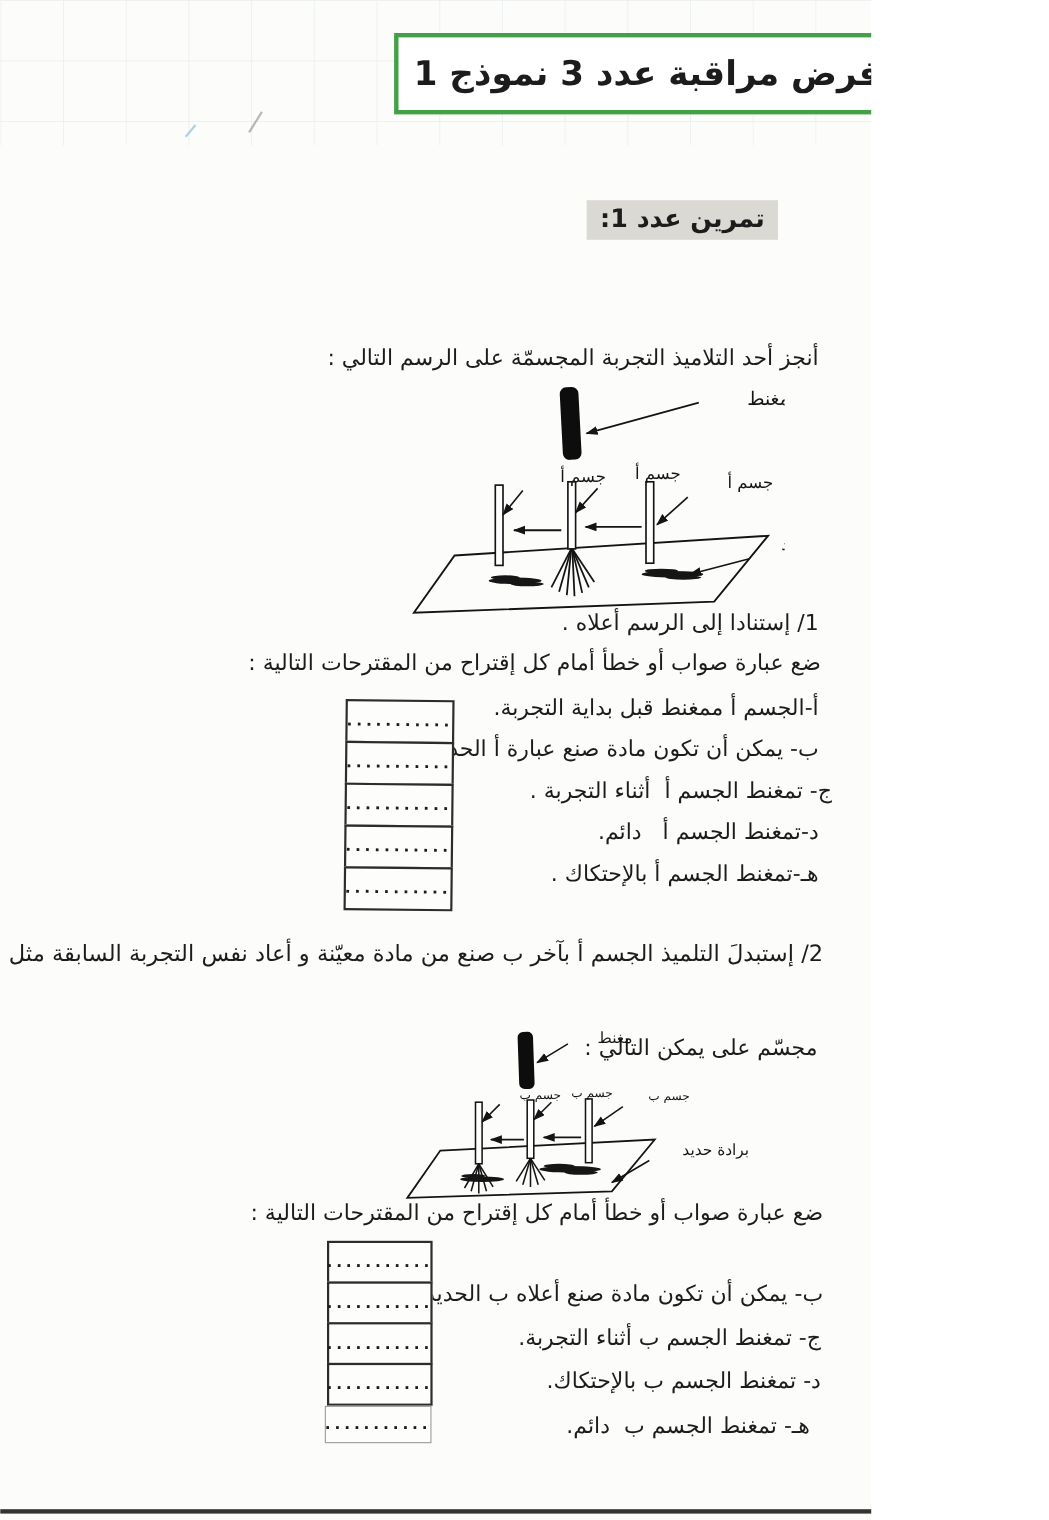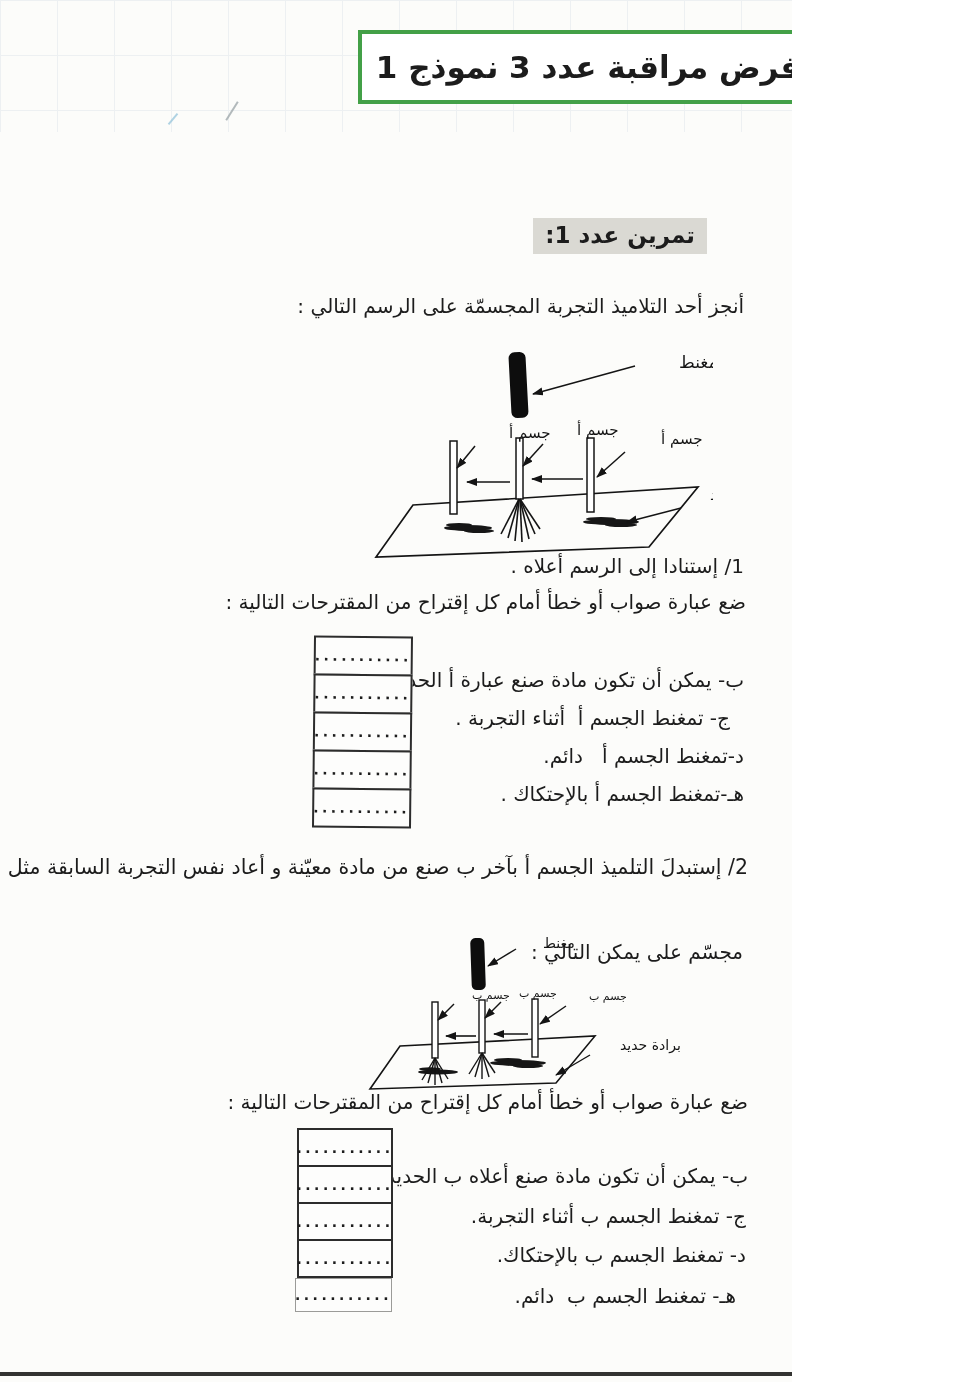--- a/index.html
+++ b/index.html
@@ -31,21 +31,21 @@
   .title-box {
     position:absolute; top:30px; left:358px; width:452px; height:66px;
     border:4px solid #43a047; background:#ffffff;
     display:flex; align-items:center; justify-content:center;
   }
   .title-box span { font-size:31px; font-weight:bold; letter-spacing:.5px; }
 
   .ex-heading {
     position:absolute; top:182px; right:85px;
     background:#dad9d3; padding:4px 12px 6px 12px;
-    font-size:23px; font-weight:bold;margin-top:36px;
+    font-size:23px; font-weight:bold;
   }
 
   .line { position:absolute; font-size:20px; white-space:nowrap; }
 
   .answers { position:absolute; }
   .abox {
     width:95px; height:36px; border:2px solid #2c2c2c; margin-top:-2px;
     background:#fdfdfc; display:flex; align-items:center; justify-content:center;
   }
   .abox:first-child { margin-top:0; }
@@ -77,21 +77,21 @@
   <div class="corner-tri"></div>
   <div class="mark mark-slash"></div>
   <div class="mark mark-blue"></div>
 
   <div class="title-box">
     <span>فرض مراقبة عدد 3 نموذج 1</span>
   </div>
 
   <div class="ex-heading">تمرين عدد 1:</div>
 
-  <div class="line" style="top:294px; right:48px;">أنجز أحد التلاميذ التجربة المجسمّة على الرسم التالي :</div>
+  <div class="line" style="top:313px; right:48px;">أنجز أحد التلاميذ التجربة المجسمّة على الرسم التالي :</div>
 
   <svg class="diag d1" width="350" height="228" viewBox="0 0 350 228">
     <defs>
       <marker id="ah1" markerWidth="12" markerHeight="10" refX="10" refY="4" orient="auto" markerUnits="userSpaceOnUse">
         <path d="M0,0 L11,4 L0,8 z" fill="#141414"></path>
       </marker>
     </defs>
     <polygon points="50,167 335,149 286,209 13,219" fill="none" stroke="#141414" stroke-width="1.7"></polygon>
     <g>
       <ellipse cx="105" cy="190" rx="24" ry="3" fill="#161616"></ellipse>
@@ -130,22 +130,23 @@
     <text x="316" y="30" font-size="17" text-anchor="end">مغنط</text>
     <text x="146" y="100" font-size="15" text-anchor="end">جسم أ</text>
     <text x="214" y="97" font-size="15" text-anchor="end">جسم أ</text>
     <text x="298" y="106" font-size="15" text-anchor="end">جسم أ</text>
     <text x="347" y="162" font-size="15" text-anchor="end">برادة حديد</text>
   </svg>
 
   <div class="line" style="top:554px; right:48px;">1/ إستنادا إلى الرسم أعلاه .</div>
   <div class="line" style="top:590px; right:46px;">ضع عبارة صواب أو خطأ أمام كل إقتراح من المقترحات التالية :</div>
 
+  <div class="line" style="top:631px; right:48px;">أ-الجسم أ ممغنط قبل بداية التجربة.</div>
   <div class="line" style="top:668px; right:48px;">ب- يمكن أن تكون مادة صنع عبارة أ الحديد الصلب .</div>
-  <div class="line" style="top:706px; right:62px;text-align:center;">ج- تمغنط الجسم أ&nbsp; أثناء التجربة .</div>
+  <div class="line" style="top:706px; right:36px;text-align:center;">ج- تمغنط الجسم أ&nbsp; أثناء التجربة .</div>
   <div class="line" style="top:744px; right:48px;">د-تمغنط الجسم أ&nbsp;&nbsp; دائم.</div>
   <div class="line" style="top:782px; right:48px;">هـ-تمغنط الجسم أ بالإحتكاك .</div>
 
   <div class="answers ans1">
     <div class="abox">
         <span>...........</span>
       </div>
     <div class="abox">
         <span>...........</span>
       </div>

